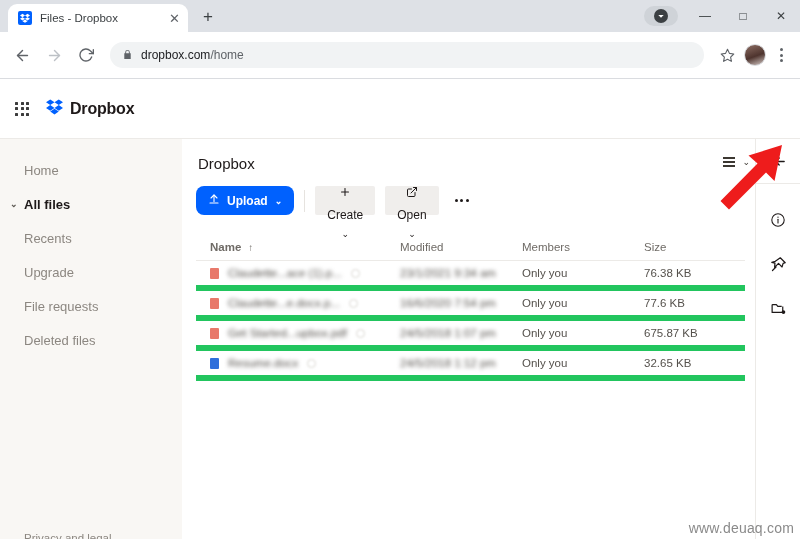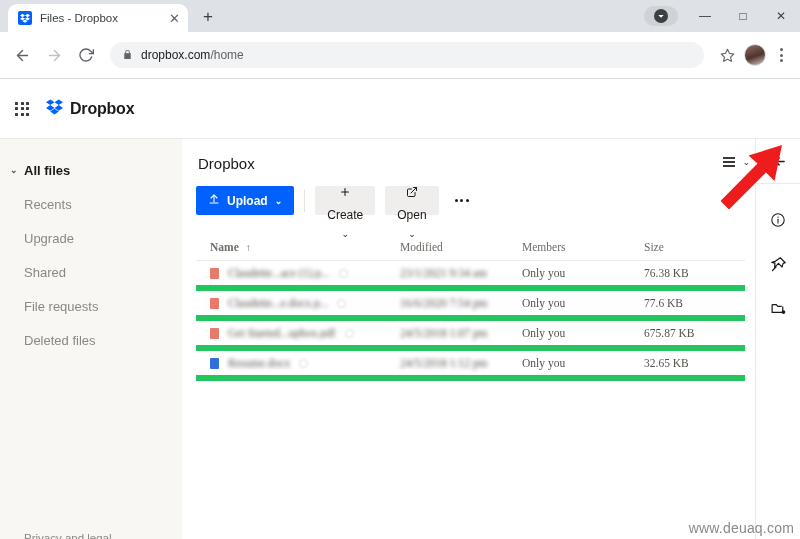--- a/index.html
+++ b/index.html
@@ -157,37 +157,36 @@
   .list-icon { display:flex; flex-direction:column; gap:2px; }
   .list-icon i { width:12px; height:2px; background:#3c3832; display:block; }
   .chev-sm { font-size: 9px; color: #3c3832; }
 
   .toolbar { display: flex; align-items: center; gap: 10px; margin-top: 14px; }
   .btn {
     height: 29px; border-radius: 2px; display: flex; align-items: center;
     gap: 7px; padding: 0 12px; font-size: 12px; cursor: pointer;
     border: none; font-family: "Liberation Sans", sans-serif;
   }
-  .btn-primary { background: #0061fe; color: #fff; font-weight: bold; }
+  .btn-primary { background: #0061fe; color: #fff; font-weight: bold; border-radius: 8px; }
   .btn-ghost { background: #f0eeec; color: #1e1919; flex-direction: column; }
   .btn .chev { font-size: 9px; }
   .divider-v { width: 1px; height: 22px; background: #e6e3df; }
   .more-btn {
     width: 26px; height: 26px; display:flex; align-items:center; justify-content:center;
     gap: 2.5px; cursor: pointer;
   }
   .more-btn i { width: 3px; height: 3px; border-radius: 50%; background: #1e1919; display:block;}
 
   
   .file-table { margin-top: 18px; width: 549px; }
   .fh, .fr {
     display: grid;
     grid-template-columns: 190px 122px 122px 115px;
     align-items: center;
-    font-family: Liberation Serif, serif;
   }
   .fh { height: 28px; border-bottom: 1px solid #eceae7; padding-left: 14px; }
   .fh span { font-size: 11.5px; color: #6f6b66; }
   .fh .sort { color: #1e1919; font-weight: bold; }
   .fh .sort .arrow { font-size: 10px; margin-left: 7px; font-weight: normal;}
   .fr { height: 30px; border-bottom: 6px solid #22c55e; padding-left: 14px; cursor: pointer; }
   .fname { display: flex; align-items: center; gap: 9px; }
   .ficon { width: 9px; height: 11px; border-radius: 1px; flex: none; }
   .blur-text {
     font-size: 11.5px; color: #55514c;
@@ -350,32 +349,33 @@
             <path d="M13.7 20a2 2 0 0 1-3.4 0"></path>
           </svg>
       </span>
       <span class="user-avatar">CA</span>
     </div>
   </div>
 
   <div class="db-body">
 
     <div class="sidebar">
+      <div class="side-item">
+        <span class="chev"></span>
+        <span>Home</span>
+      </div>
       <div class="side-item active">
         <span class="chev">⌄</span>
         <span>All files</span>
       </div>
       <div class="side-item">
         <span>Recents</span>
       </div>
       <div class="side-item">
         <span>Upgrade</span>
-      </div>
-      <div class="side-item">
-        <span>Shared</span>
       </div>
       <div class="side-item">
         <span>File requests</span>
       </div>
       <div class="side-item">
         <span>Deleted files</span>
       </div>
       <div class="privacy-link">Privacy and legal</div>
     </div>
 

